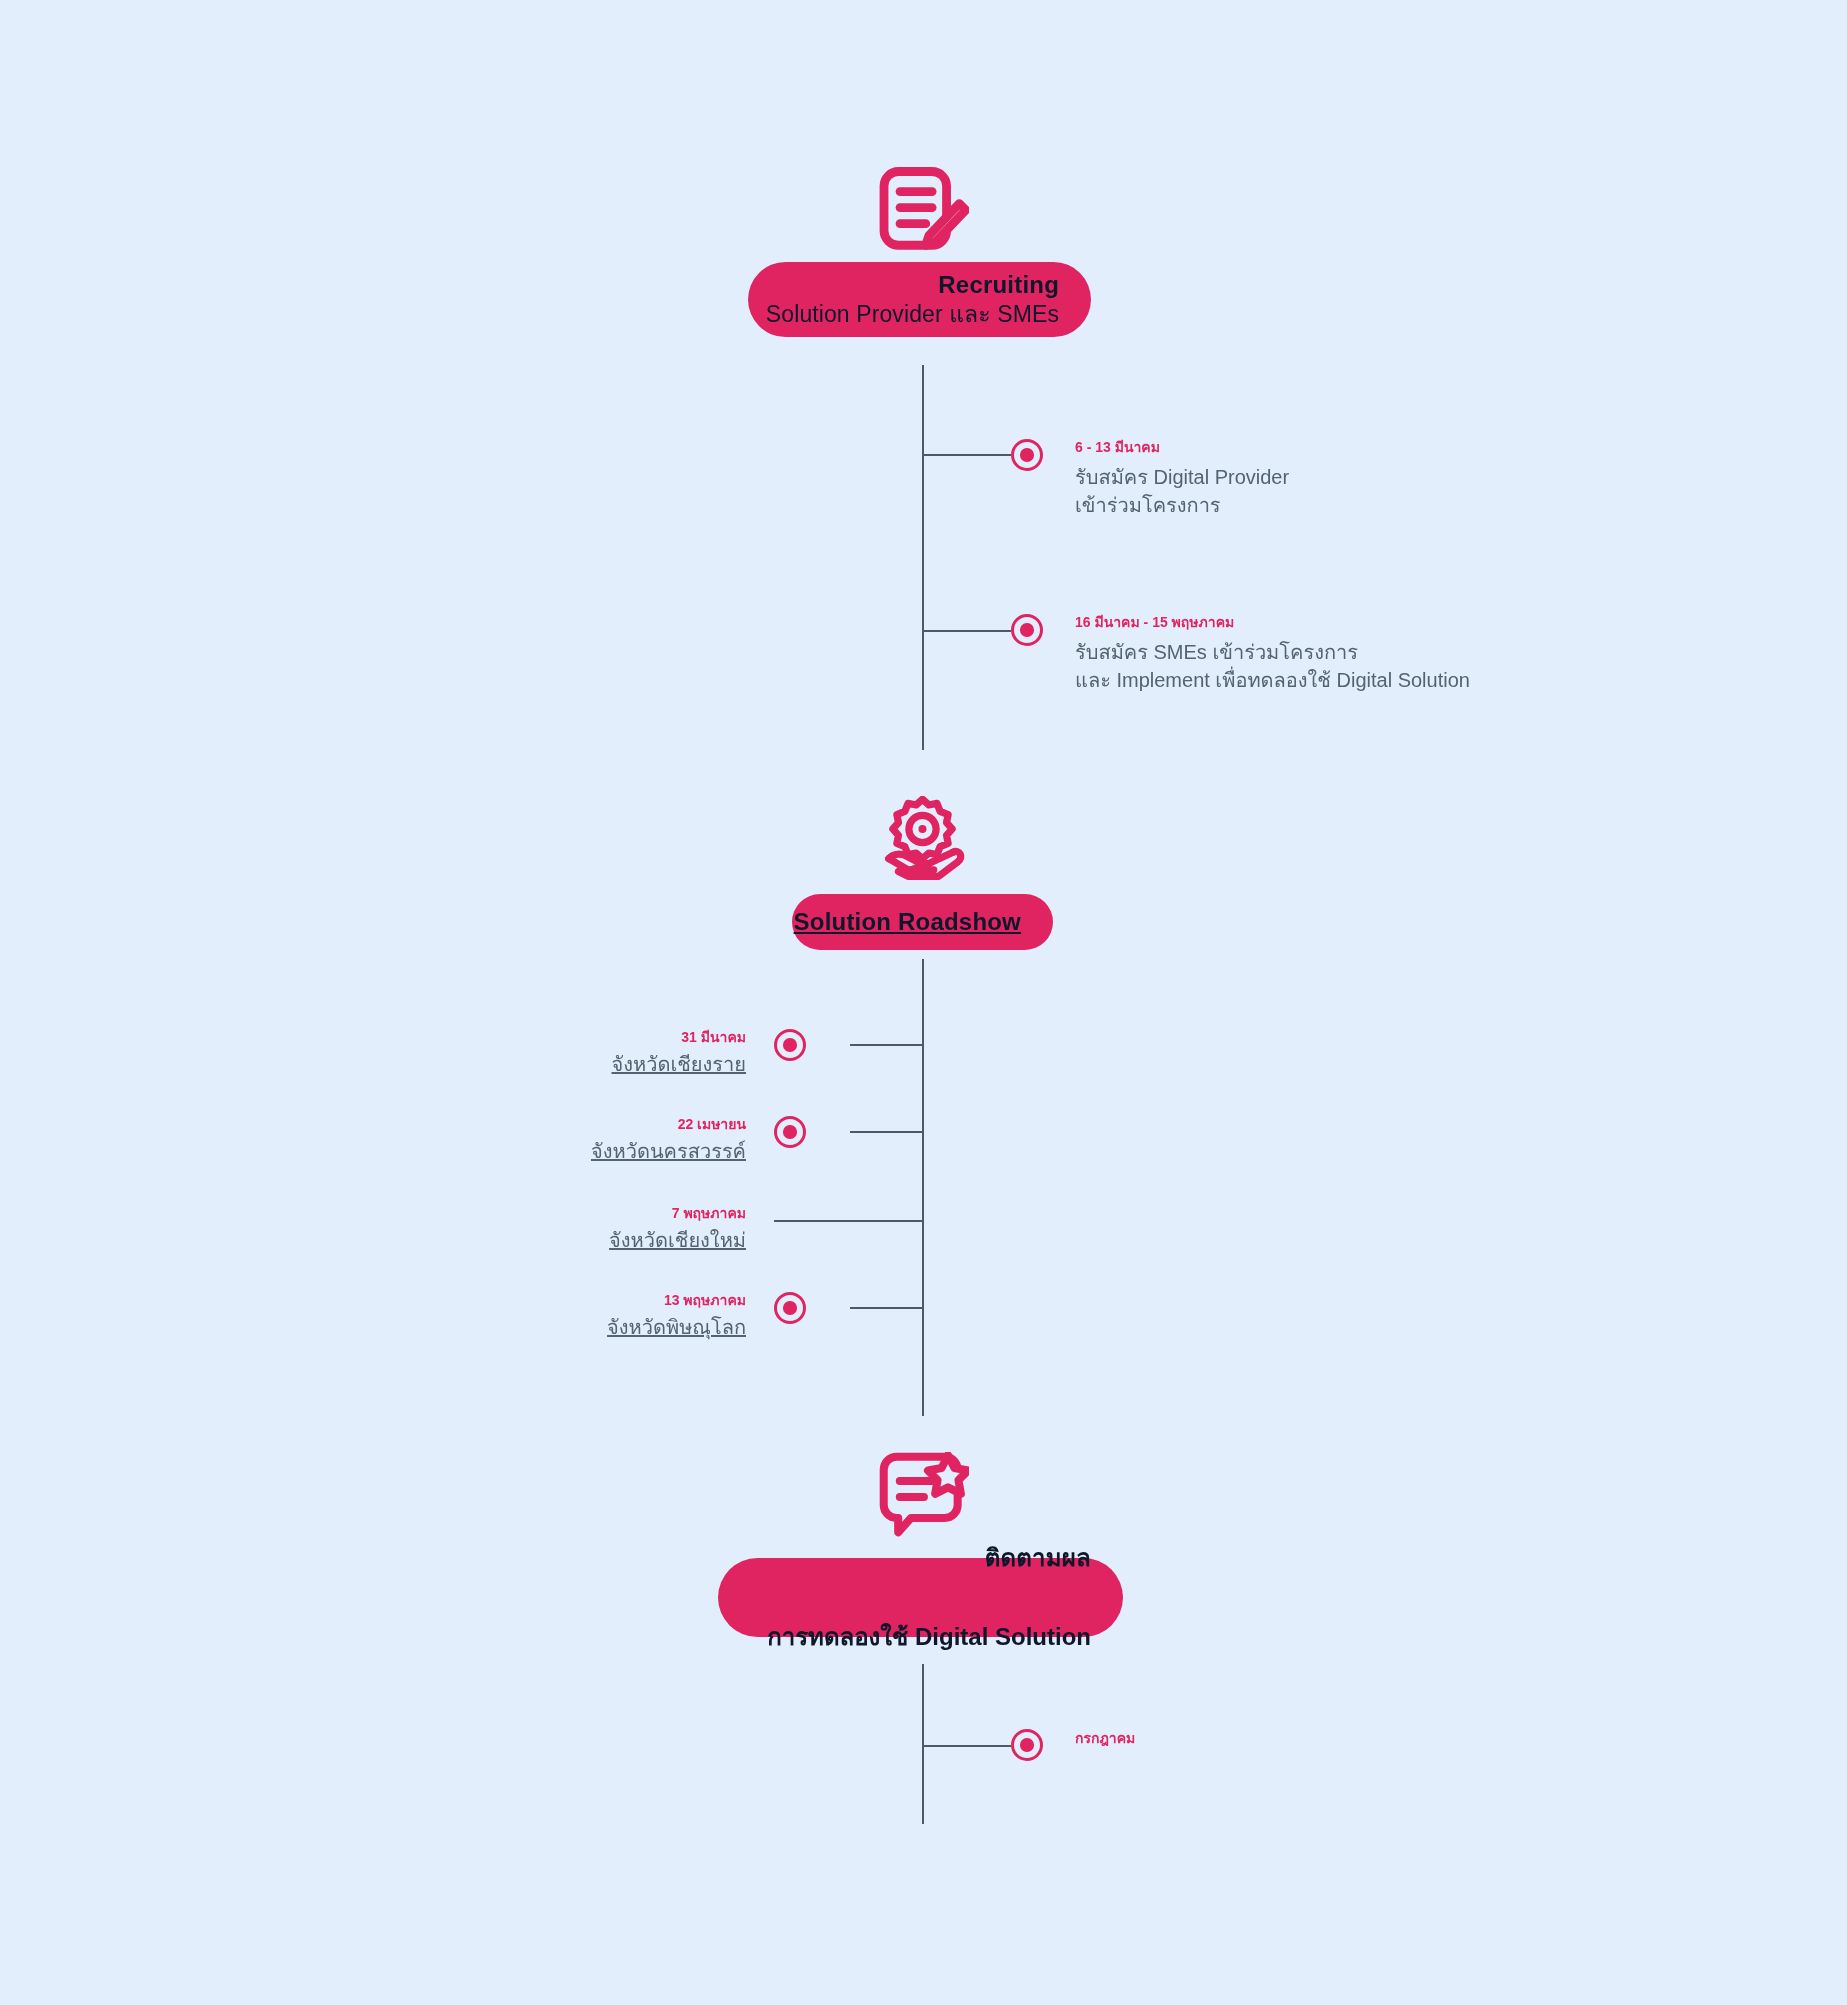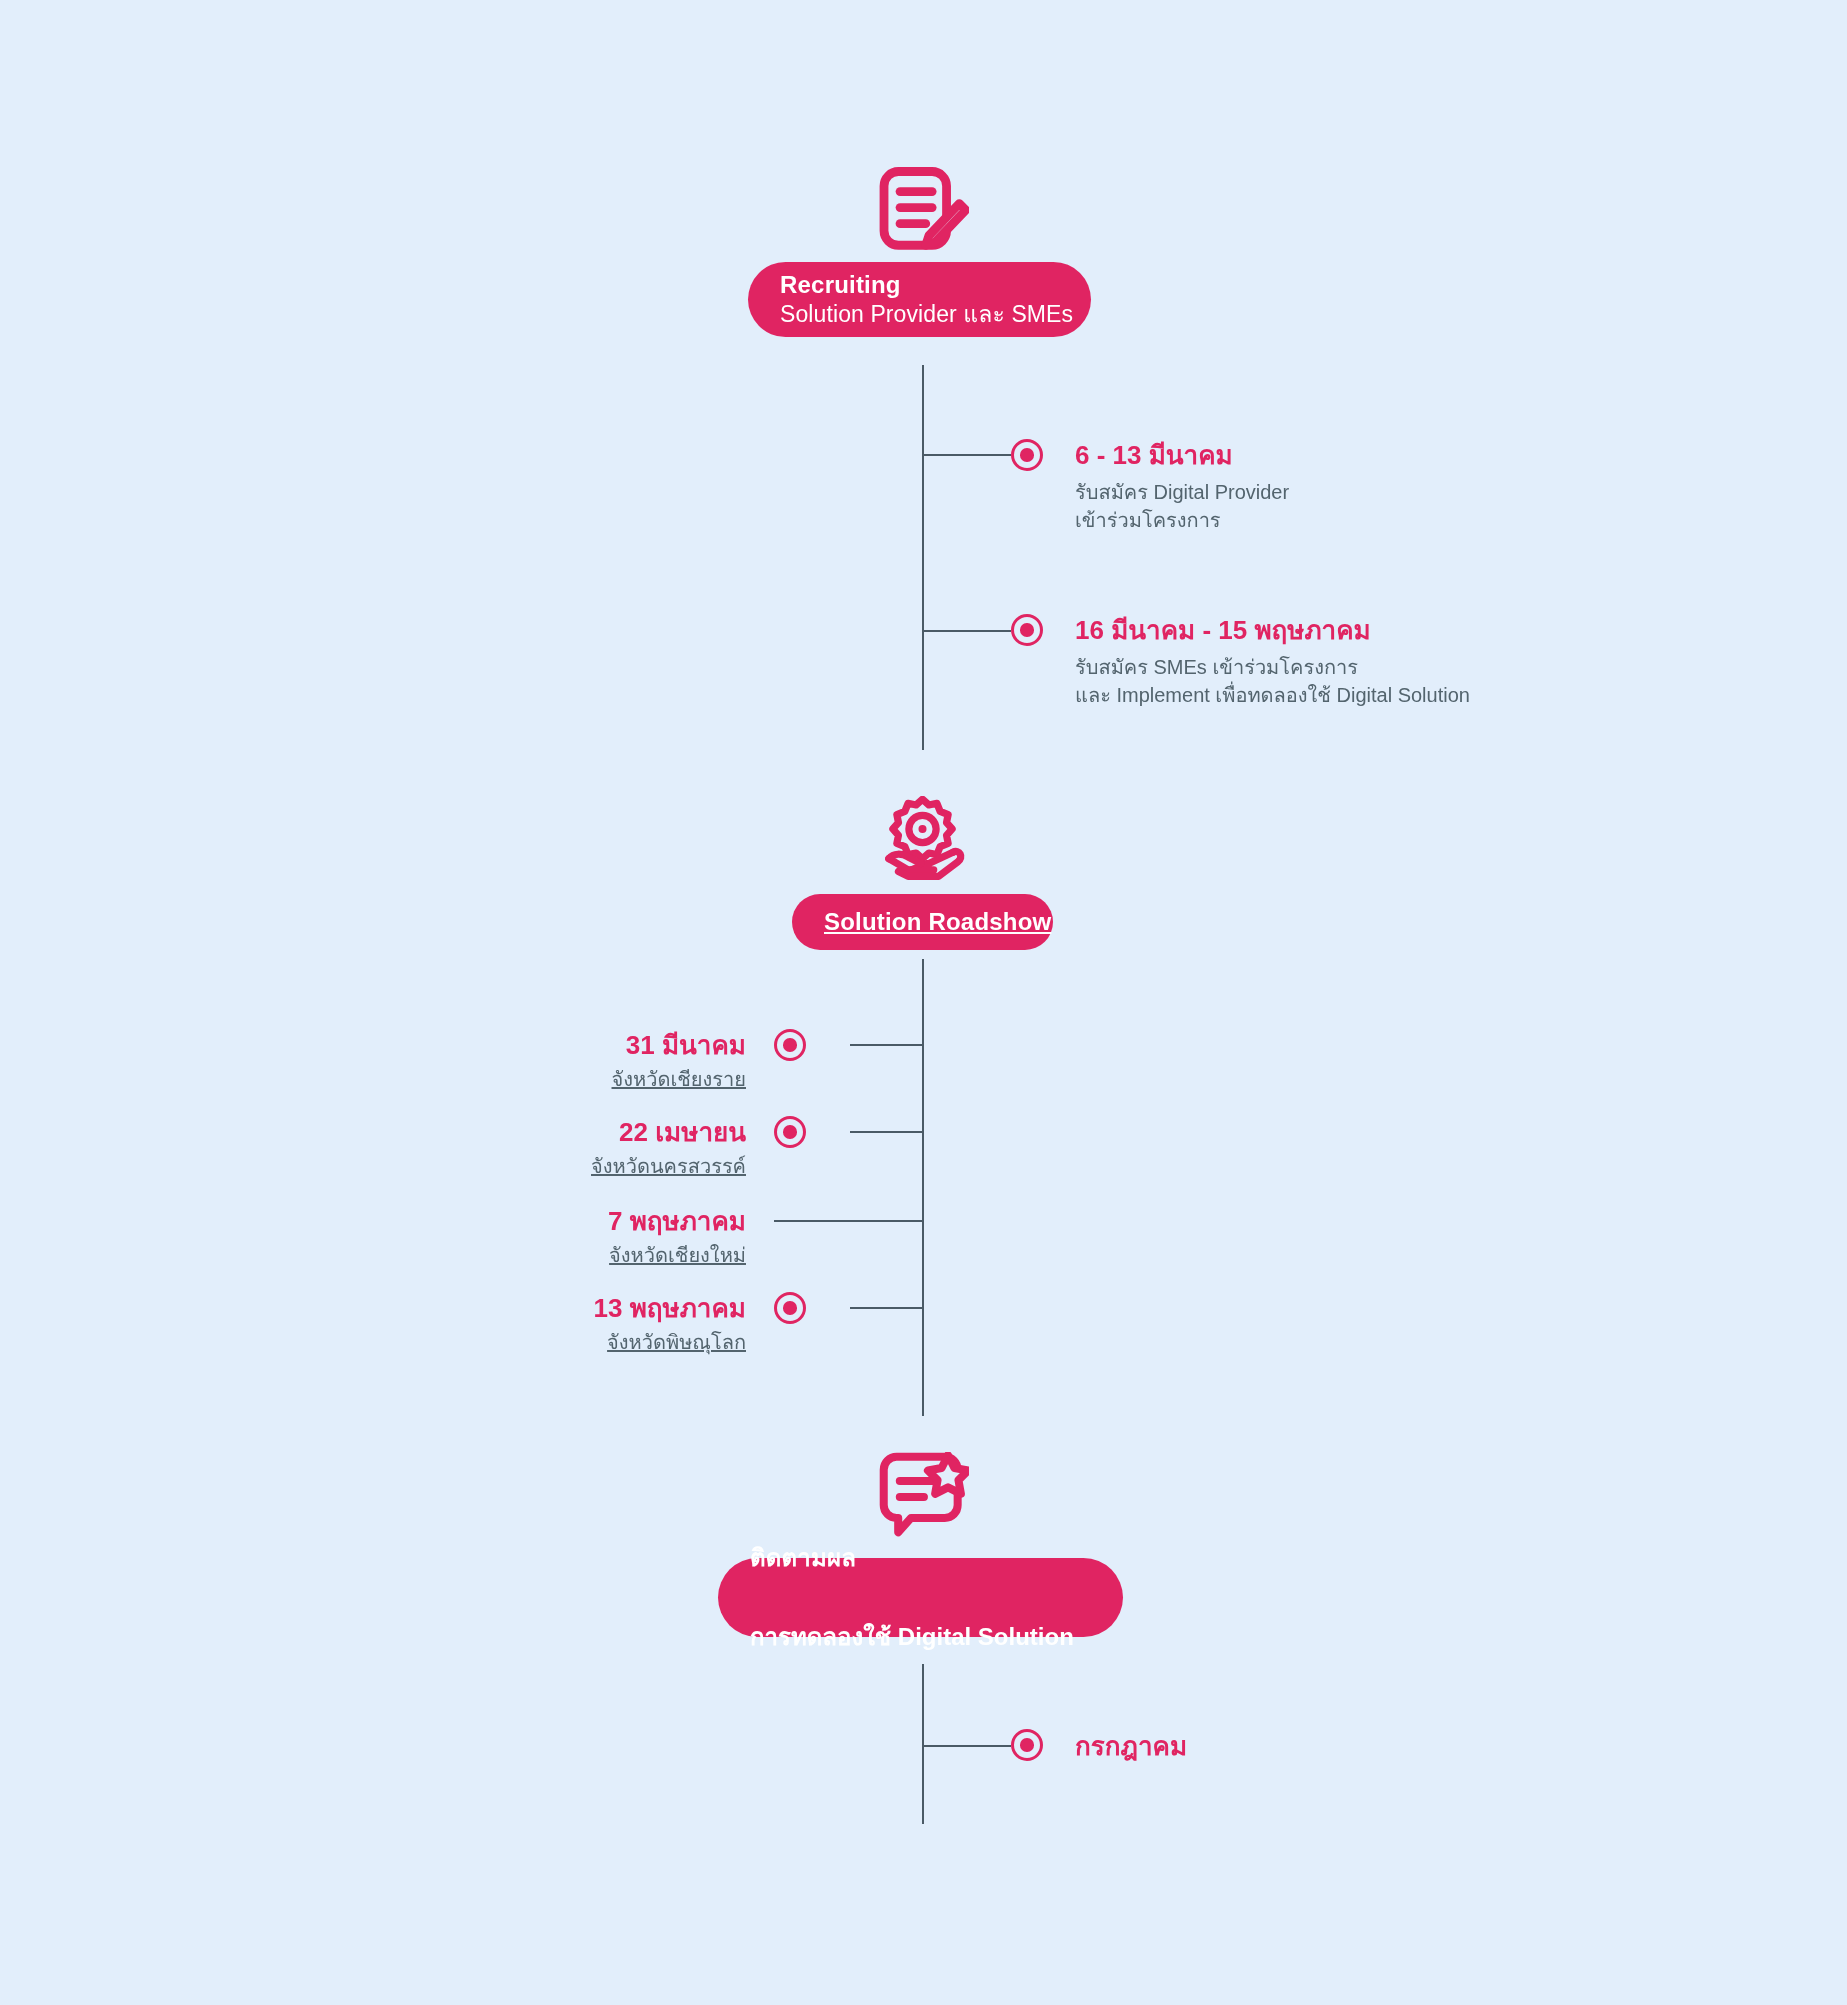--- a/index.html
+++ b/index.html
@@ -28,24 +28,24 @@
     position: absolute;
     height: 1.6px;
     background: #4a5a66;
   }
 
   
   .pill {
     position: absolute;
     background: #e02462;
     border-radius: 801px;
-    color: #ffffff;
+    color: #0f172a;
     display: flex;
     flex-direction: column;
-    align-items: flex-start;
+    align-items: flex-end;
     justify-content: center;
     text-align: center;
     box-sizing: border-box;
     padding: 0 32px;
     line-height: 1.18;
   }
   .pill-title {
     font-size: 24px;
     font-weight: bold;
     letter-spacing: 0.2px;
@@ -94,21 +94,21 @@
     border-radius: 50%;
     background: #e02462;
   }
 
   
   .entry {
     position: absolute;
   }
   .entry-date {
     color: #e02462;
-    font-size: 26px;
+    font-size: 14px;
     font-weight: bold;
     white-space: nowrap;
     line-height: 1.25;
   }
   .entry-desc {
     color: #53646e;
     font-size: 20px;
     font-weight: normal;
     white-space: nowrap;
     line-height: 1.42;

